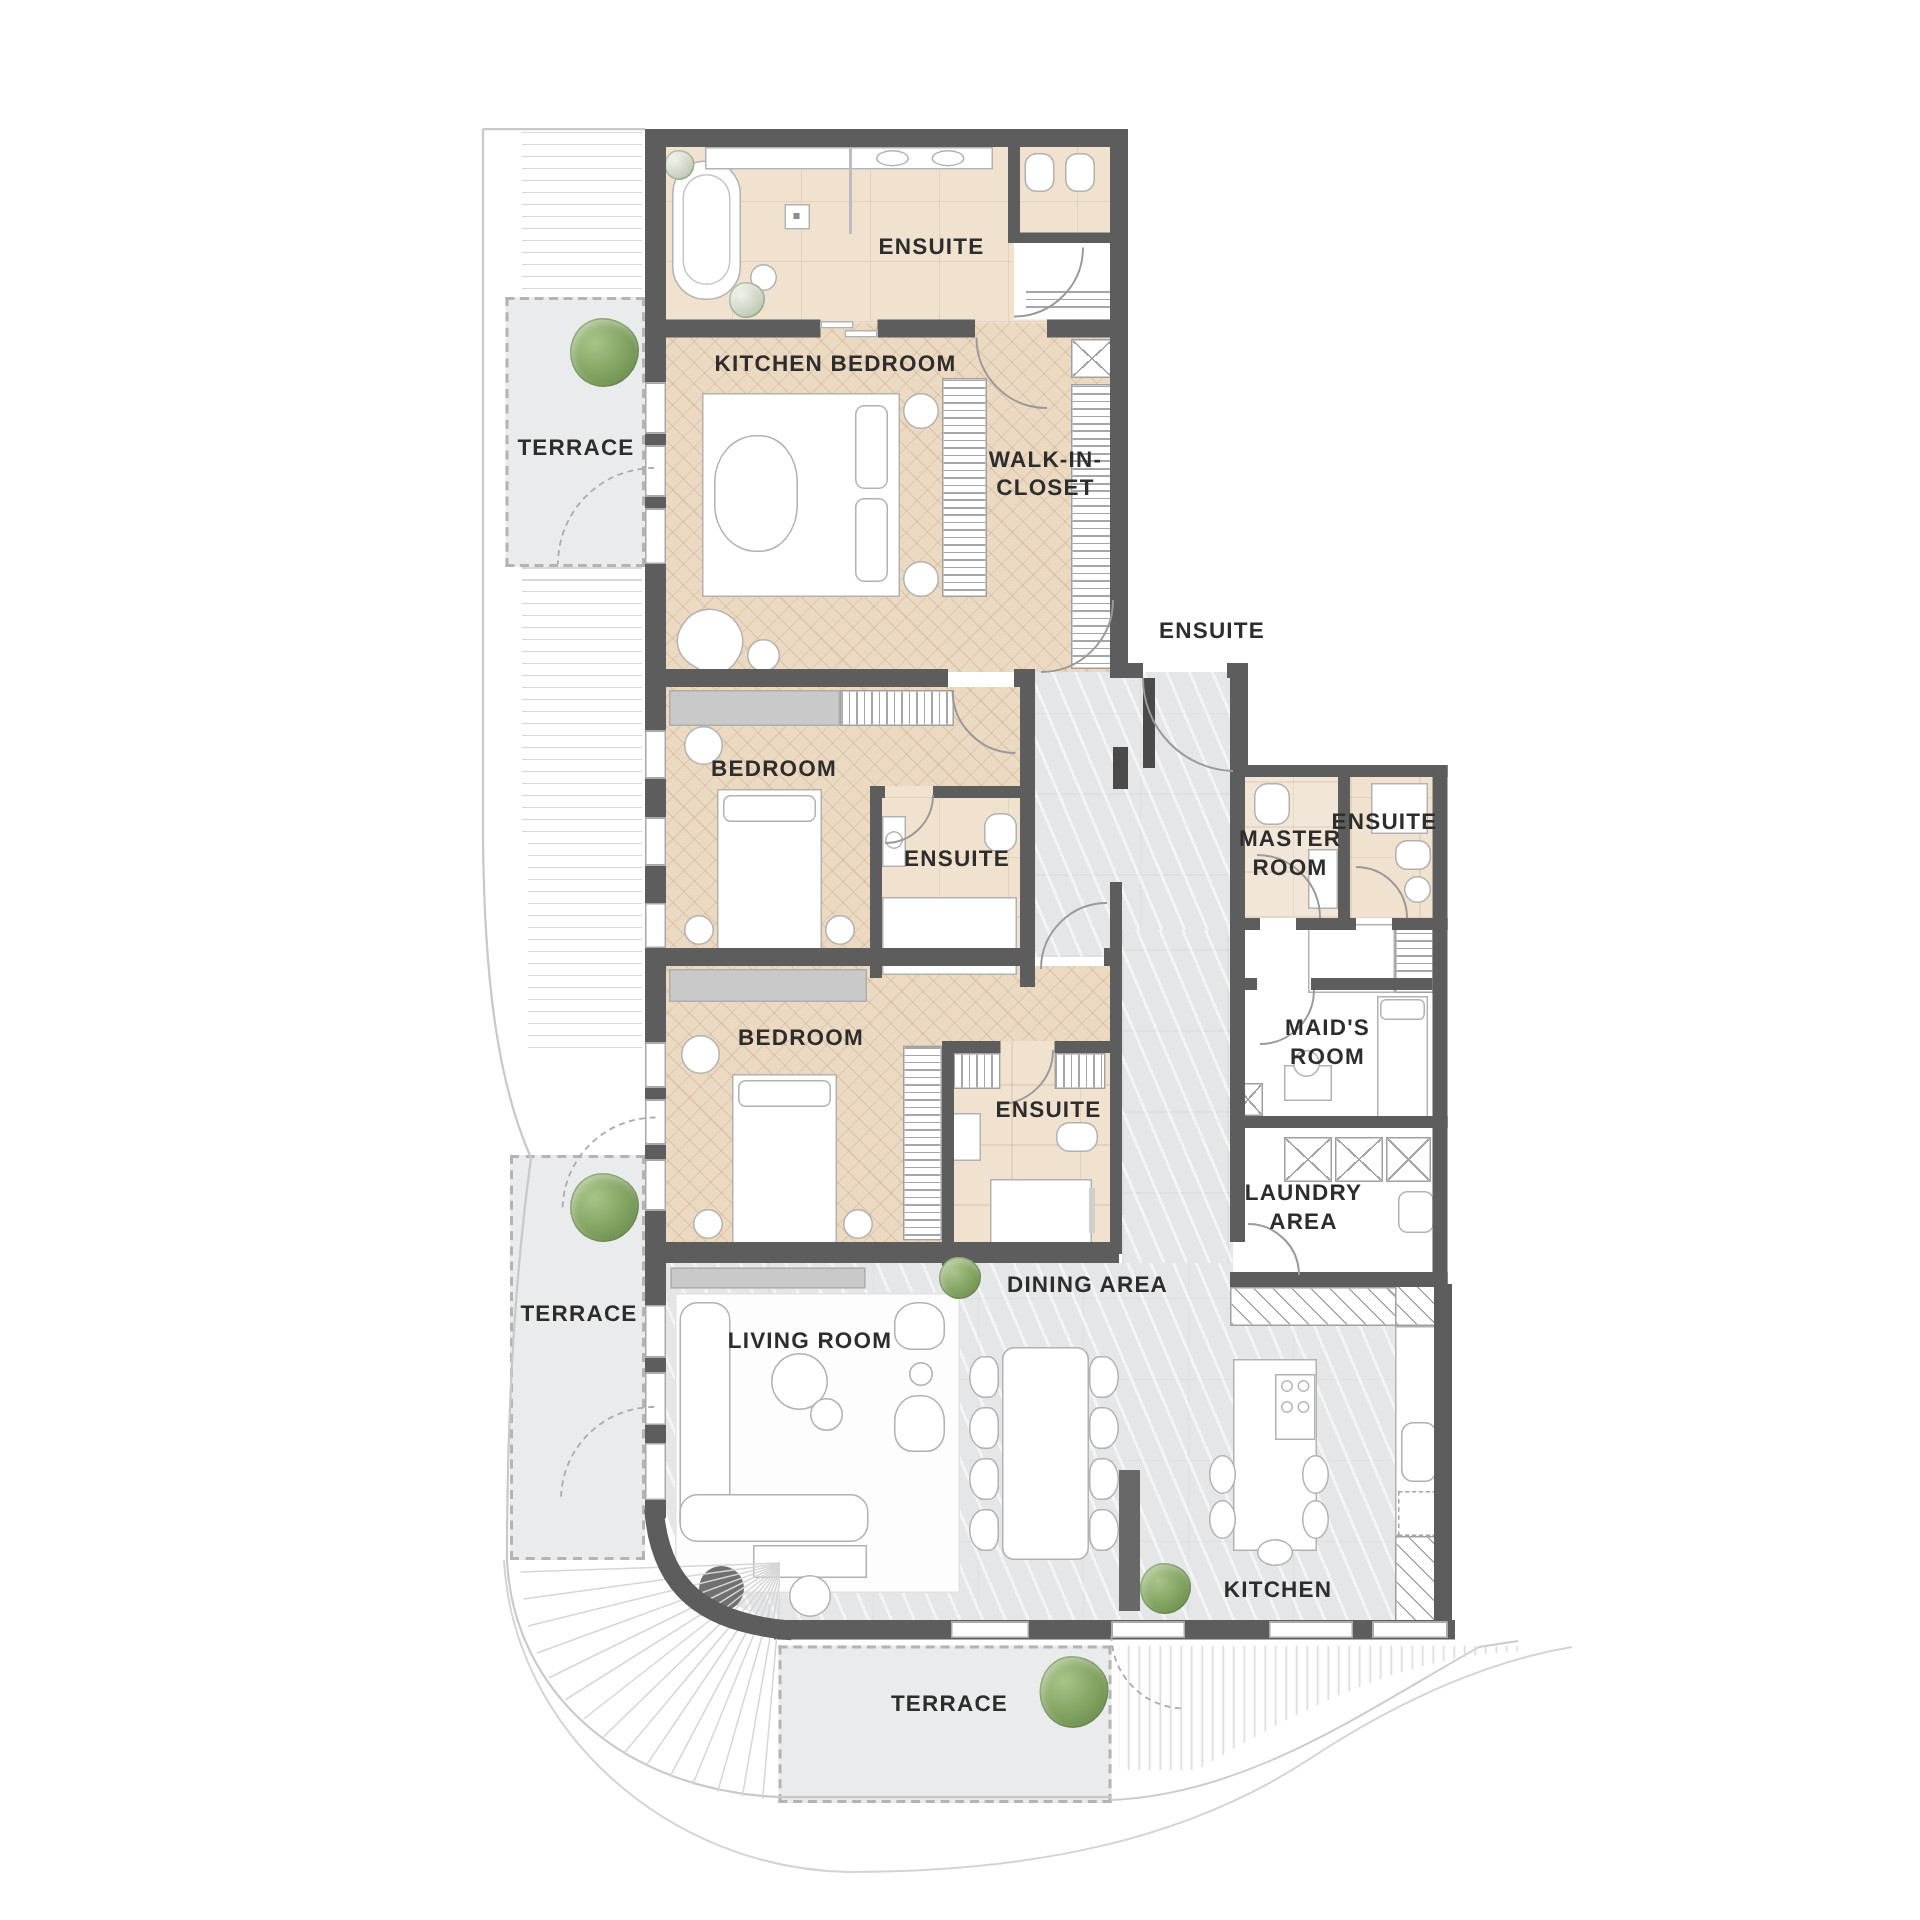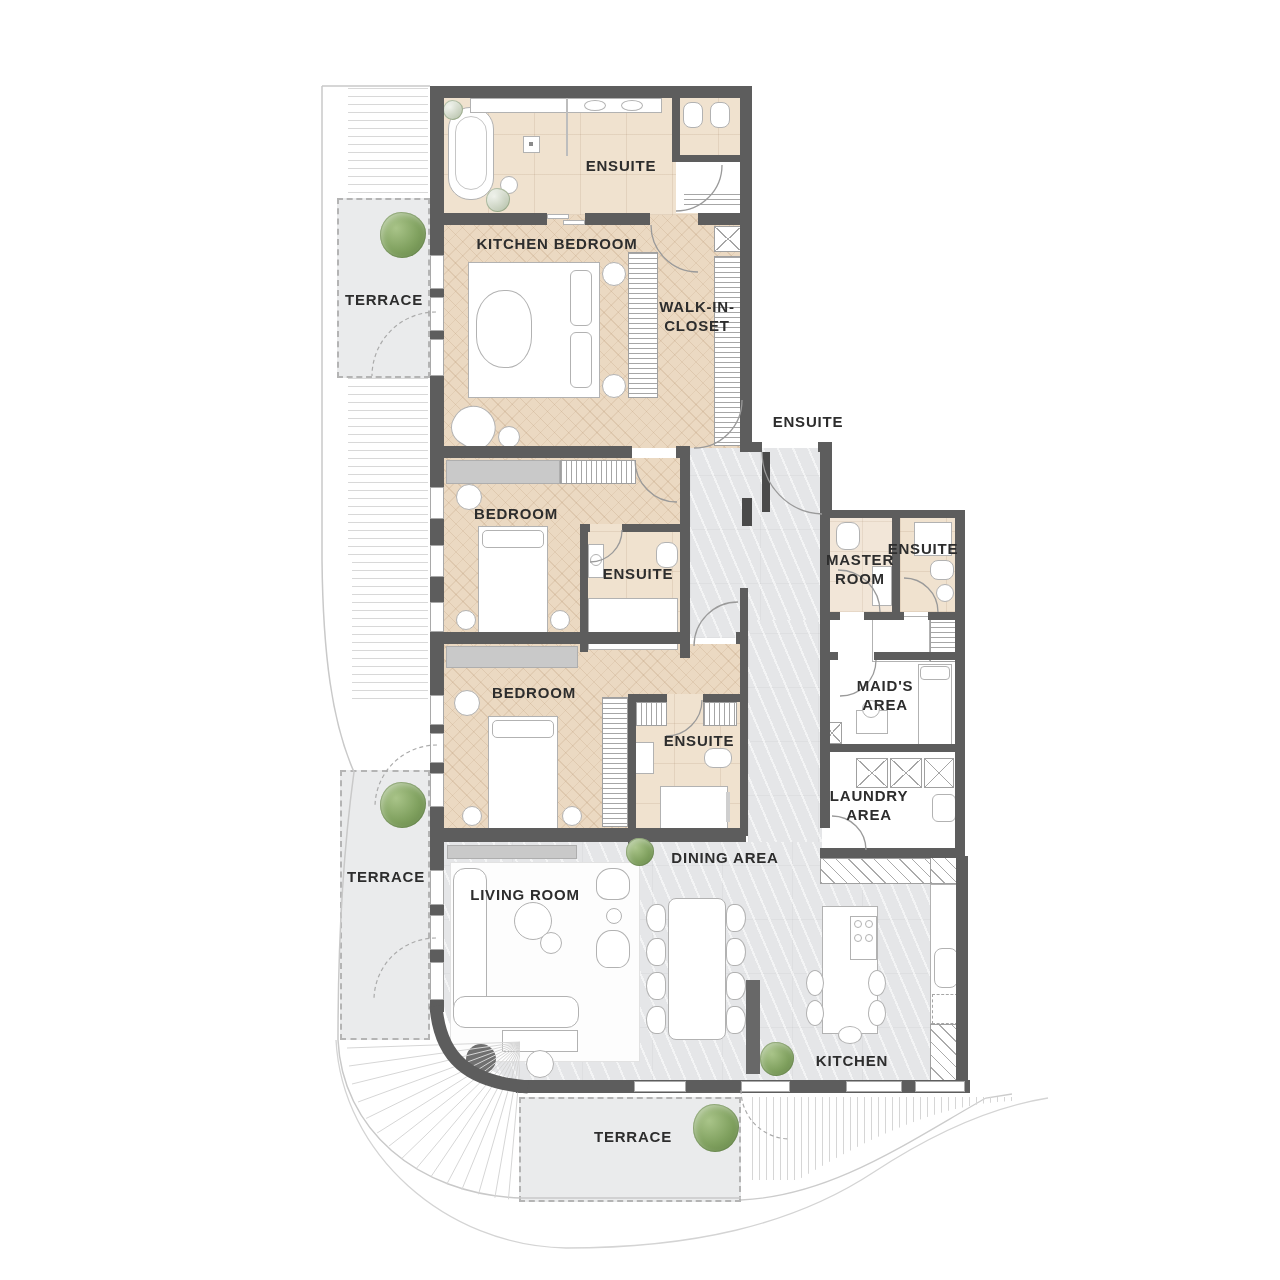--- a/index.html
+++ b/index.html
@@ -322,24 +322,24 @@
   <div class="a lbl" style="left:384px;top:300px">TERRACE</div>
   <div class="a lbl" style="left:697px;top:317px">WALK-IN-
 CLOSET</div>
   <div class="a lbl" style="left:808px;top:422px">ENSUITE</div>
   <div class="a lbl" style="left:516px;top:514px">BEDROOM</div>
   <div class="a lbl" style="left:638px;top:574px">ENSUITE</div>
   <div class="a lbl" style="left:860px;top:570px">MASTER
 ROOM</div>
   <div class="a lbl" style="left:923px;top:549px">ENSUITE</div>
   <div class="a lbl" style="left:885px;top:696px">MAID'S
-AREA</div>
+ROOM</div>
   <div class="a lbl" style="left:534px;top:693px">BEDROOM</div>
   <div class="a lbl" style="left:699px;top:741px">ENSUITE</div>
   <div class="a lbl" style="left:869px;top:806px">LAUNDRY
 AREA</div>
   <div class="a lbl" style="left:386px;top:877px">TERRACE</div>
-  <div class="a lbl" style="left:525px;top:895px">LIVING ROOM</div>
+  <div class="a lbl" style="left:540px;top:895px">LIVING ROOM</div>
   <div class="a lbl" style="left:725px;top:858px">DINING AREA</div>
   <div class="a lbl" style="left:852px;top:1061px">KITCHEN</div>
   <div class="a lbl" style="left:633px;top:1137px">TERRACE</div>
 
 </div>
 
 </body></html>

